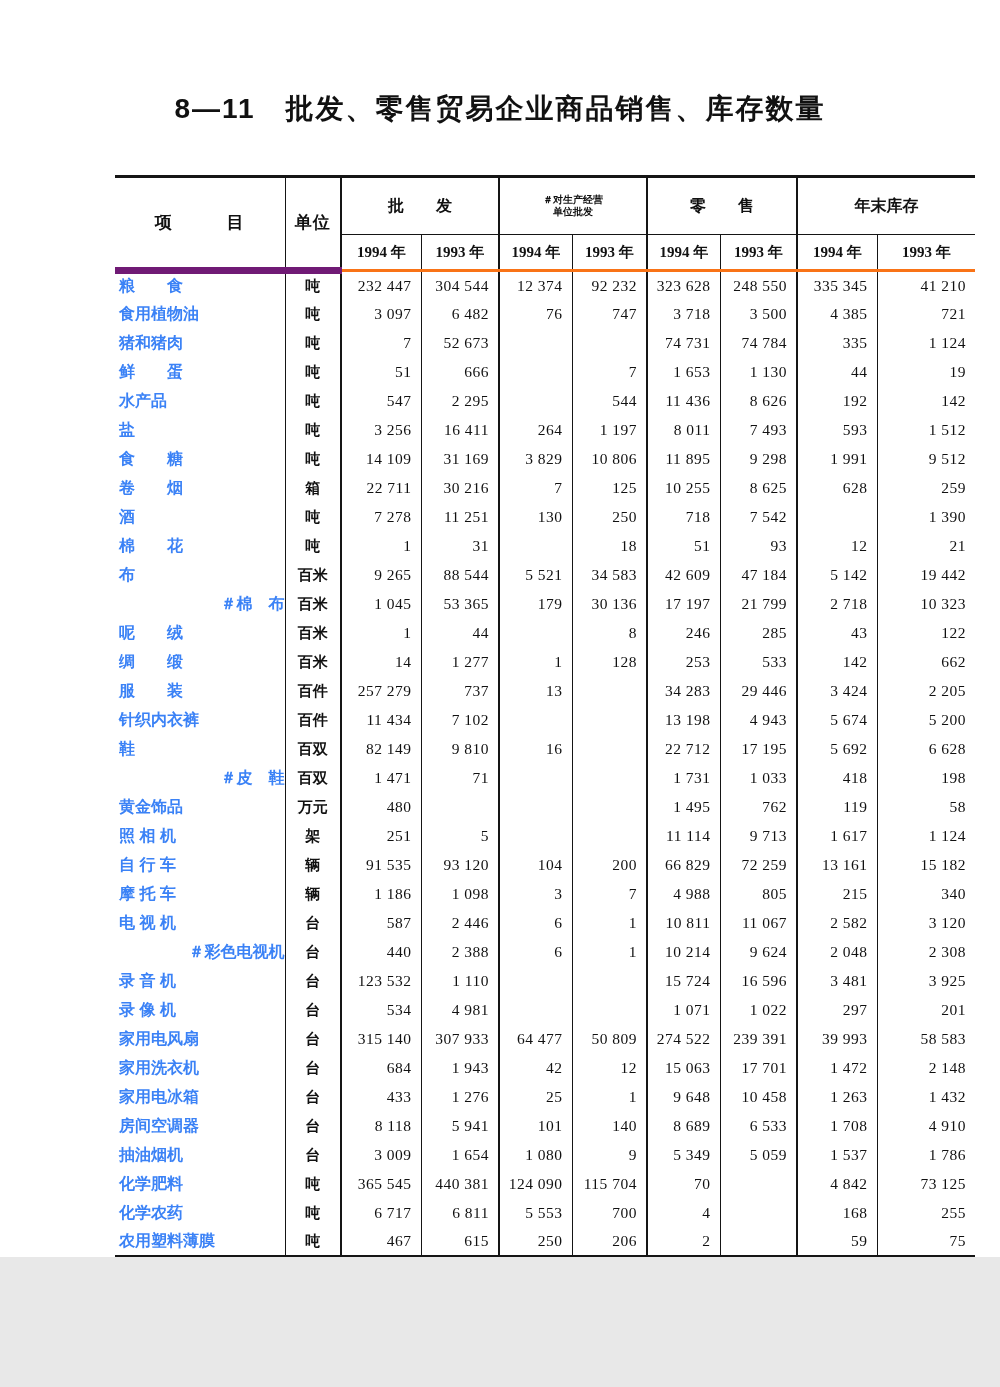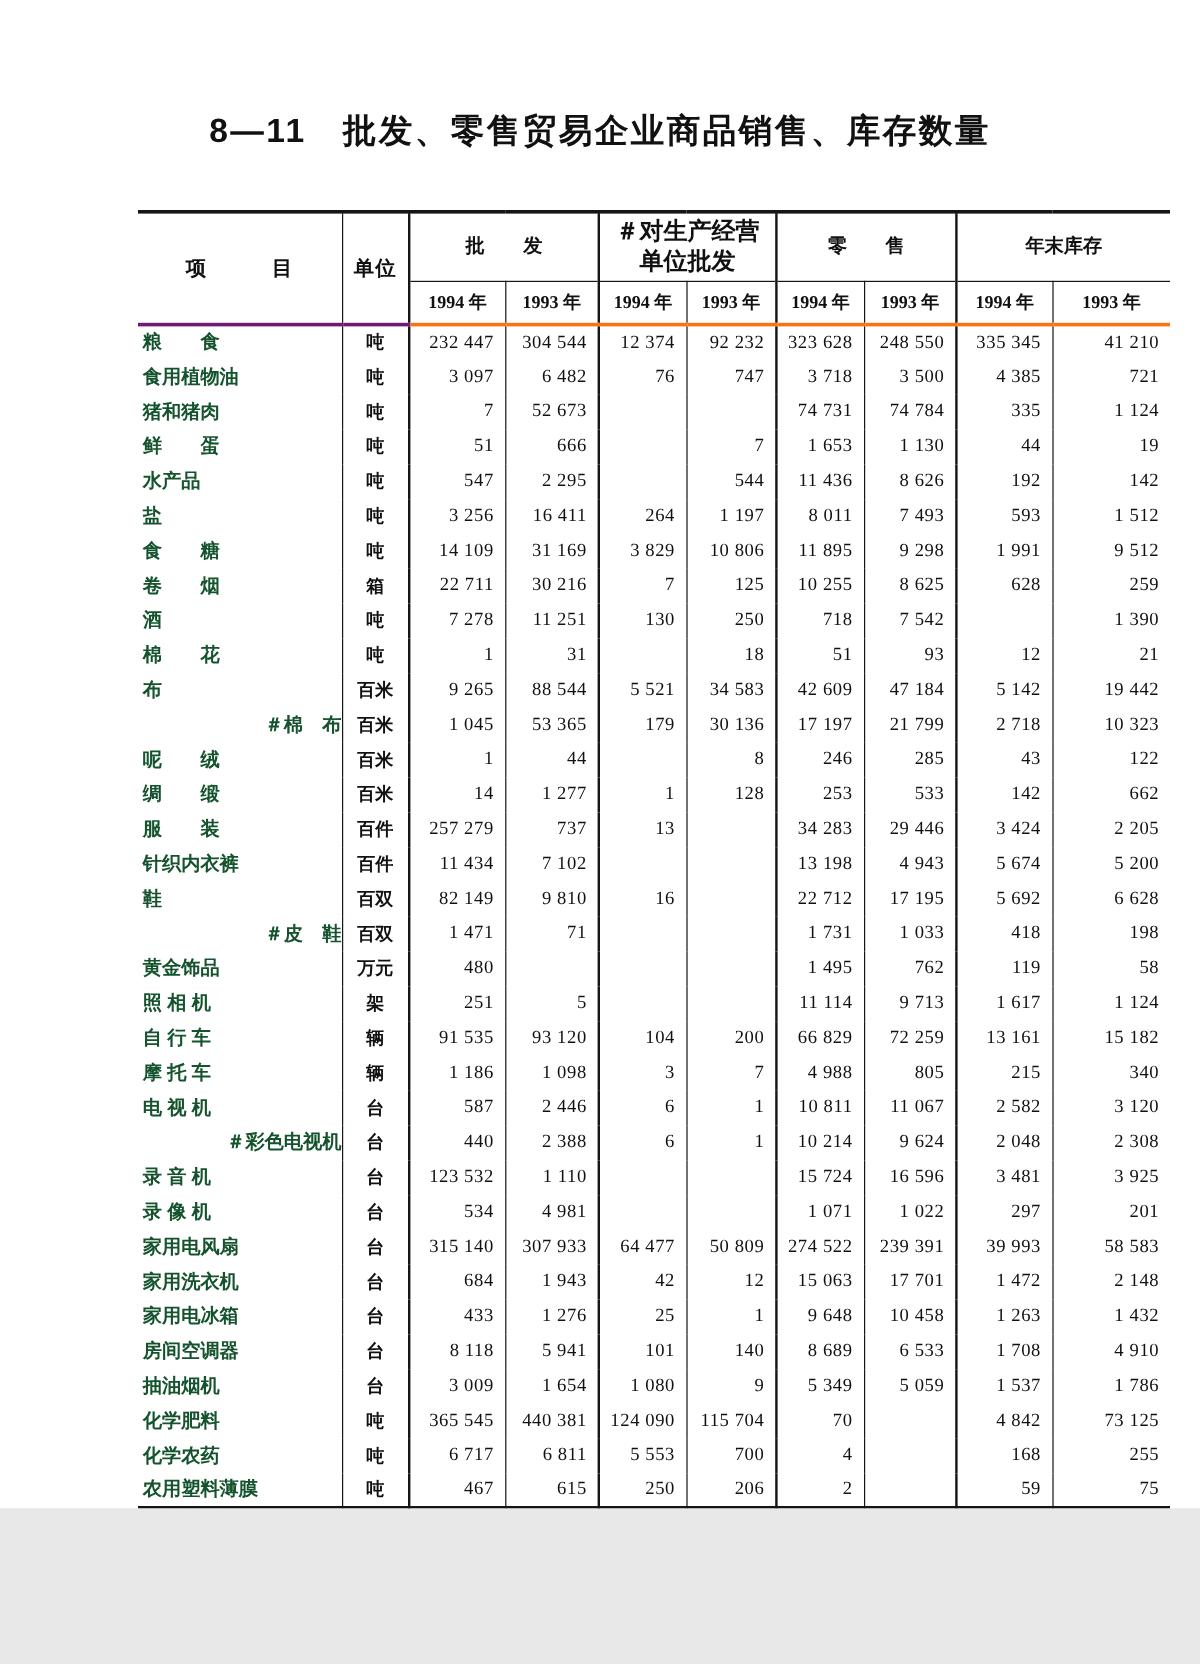--- a/index.html
+++ b/index.html
@@ -49,50 +49,50 @@
   col.c-s93 { width: 98px; }
 
   thead th {
     font-family: "Liberation Sans", sans-serif;
     font-weight: bold;
     color: #111;
     vertical-align: middle;
     text-align: center;
   }
   th.rowspan2 {
-    border-bottom: 3px solid #701a75;
+    border-bottom: 7px solid #701a75;
     font-size: 17px;
     letter-spacing: 1px;
   }
   th.group {
     height: 58px;
     font-size: 16px;
     border-bottom: 1px solid #151515;
     white-space: pre-line;
     line-height: 1.25;
   }
-  th.group.small { font-size: 20px; }
+  th.group.small { font-size: 10px; }
   th.year {
     height: 36px;
     font-size: 15px;
     font-weight: bold;
     border-bottom: 3px solid #f97316;
     font-family: "Liberation Serif", serif;
   }
   .bl1 { border-left: 1px solid #151515; }
   .bl2 { border-left: 2px solid #151515; }
 
   tbody td { height: 29px; vertical-align: middle; }
   td.item {
     font-family: "Liberation Sans", sans-serif;
     font-weight: bold;
     font-size: 16px;
     padding-left: 4px;
     white-space: pre;
-    color: #14532d;
+    color: #3b82f6;
   }
   td.item.indent { padding-left: 26px; text-align: right; }
   td.unit {
     font-family: "Liberation Sans", sans-serif;
     font-weight: bold;
     font-size: 15px;
     text-align: center;
     color: #111;
   }
   td.num {

